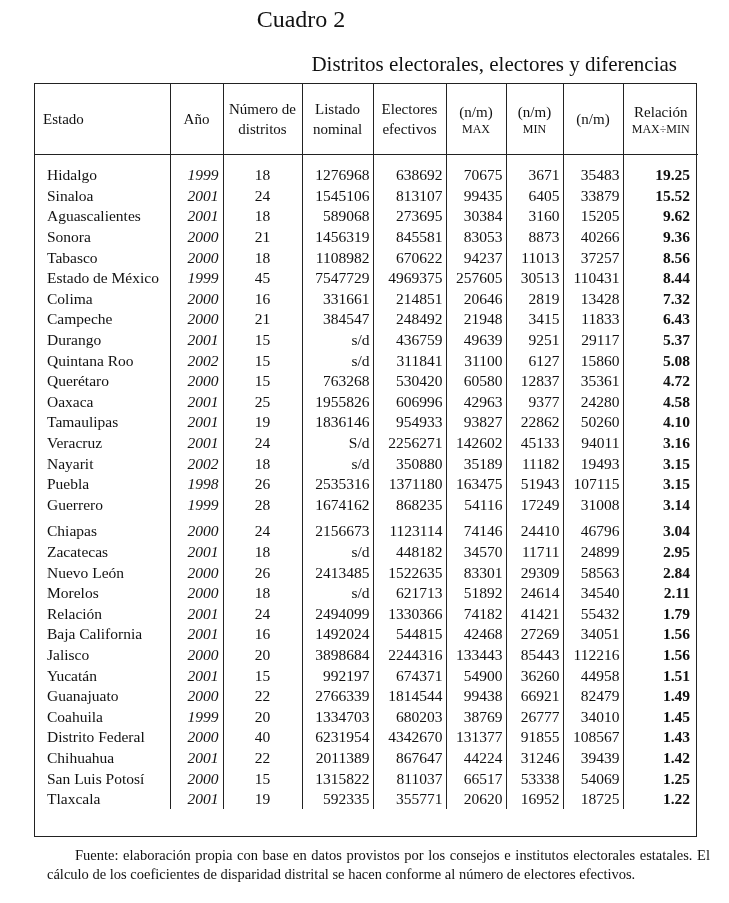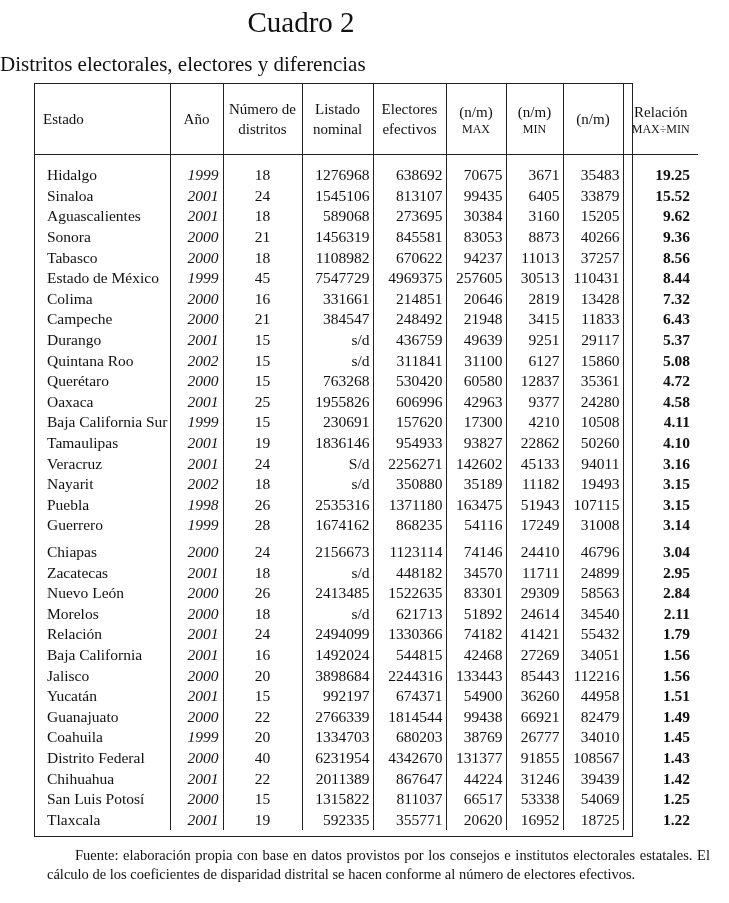--- a/index.html
+++ b/index.html
@@ -2,28 +2,28 @@
 <html><head>
 <meta charset="utf-8">
 <style>
   html, body { margin: 0; padding: 0; background: #ffffff; }
   body {
     width: 729px; height: 903px; position: relative; overflow: hidden;
     font-family: "Liberation Serif", "DejaVu Serif", serif; color: #111;
   }
   .title {
     position: absolute; top: 6px; left: 0; width: 602px; text-align: center;
-    font-size: 29px;
+    font-size: 24px;
   }
   .subtitle {
-    position: absolute; top: 52px; left: 0; width: 677px; text-align: left;
+    position: absolute; top: 52px; left: 0; width: 677px; text-align: right;
     font-size: 21px;
   }
   .tbl-wrap {
-    position: absolute; left: 34px; top: 83px; width: 599px; height: 754px;
+    position: absolute; left: 34px; top: 83px; width: 663px; height: 754px;
     border: 1.5px solid #222; box-sizing: border-box;
   }
   table {
     border-collapse: collapse; width: 100%; table-layout: fixed;
     font-size: 15.5px;
   }
   col.c0 { width: 135px; } col.c1 { width: 53px; } col.c2 { width: 79px; }
   col.c3 { width: 71px; } col.c4 { width: 73px; } col.c5 { width: 60px; }
   col.c6 { width: 57px; } col.c7 { width: 60px; } col.c8 { width: 75px; }
   th {
@@ -208,31 +208,20 @@
           <td class="yr">2001</td>
           <td class="nd">25</td>
           <td>1955826</td>
           <td>606996</td>
           <td>42963</td>
           <td>9377</td>
           <td>24280</td>
           <td class="rel">4.58</td>
         </tr>
         <tr>
-          <td>Baja California Sur</td>
-          <td class="yr">1999</td>
-          <td class="nd">15</td>
-          <td>230691</td>
-          <td>157620</td>
-          <td>17300</td>
-          <td>4210</td>
-          <td>10508</td>
-          <td class="rel">4.11</td>
-        </tr>
-        <tr>
           <td>Tamaulipas</td>
           <td class="yr">2001</td>
           <td class="nd">19</td>
           <td>1836146</td>
           <td>954933</td>
           <td>93827</td>
           <td>22862</td>
           <td>50260</td>
           <td class="rel">4.10</td>
         </tr>

